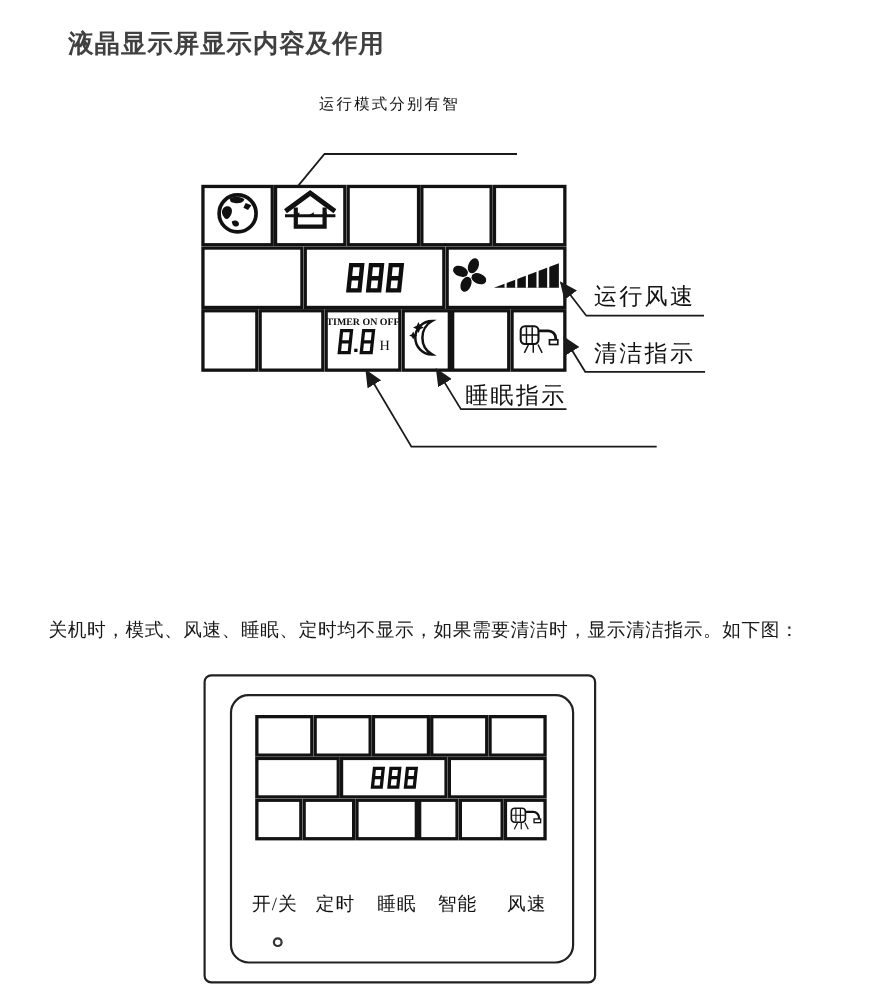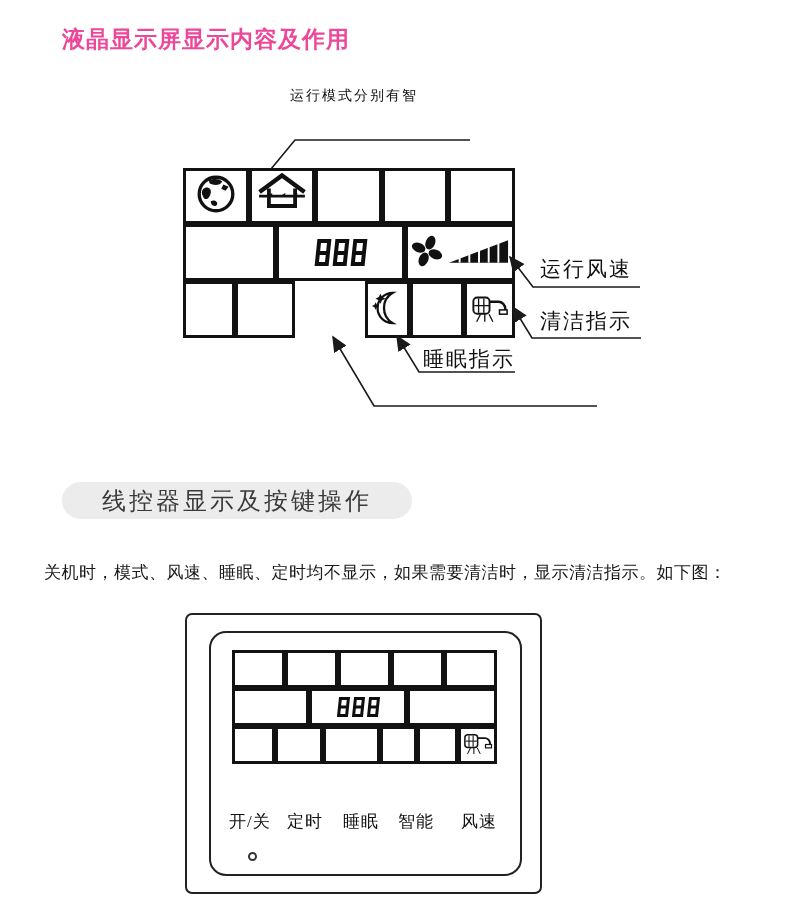--- a/index.html
+++ b/index.html
@@ -1,20 +1,20 @@
 <!DOCTYPE html>
 <html><head>
 <meta charset="utf-8">
 <style>
   html,body{margin:0;padding:0;background:#fff;}
   .page{position:relative;width:790px;height:912px;background:#ffffff;overflow:hidden;
         font-family:"Liberation Sans",sans-serif;color:#1a1a1a;}
   .abs{position:absolute;}
   
-  .doc-title{font-size:23px;font-weight:bold;letter-spacing:1px;color:#ec4899;}
+  .doc-title{font-size:23px;font-weight:bold;letter-spacing:1px;color:#404040;}
   .annot{font-family:"Liberation Serif","DejaVu Serif",serif;font-size:14px;line-height:28px;
          letter-spacing:2px;color:#111;}
   .diag-label{font-family:"Liberation Serif","DejaVu Serif",serif;font-size:21px;
               letter-spacing:2px;color:#111;white-space:nowrap;}
   .pill{background:#ececec;border-radius:19px;display:flex;align-items:center;justify-content:center;}
   .pill-text{font-size:24px;letter-spacing:3px;color:#3a3a3a;}
   .subhead{font-size:17px;font-weight:bold;color:#111;letter-spacing:0.5px;}
   .bodytext{font-size:17px;color:#181818;letter-spacing:0.5px;white-space:nowrap;}
   
   .cell{position:absolute;box-sizing:border-box;border:3px solid #121212;background:#fff;
@@ -108,20 +108,35 @@
         <line x1="22" y1="26" x2="22" y2="10" stroke="#fff" stroke-width="2"></line>
         <line x1="32" y1="26" x2="32" y2="7" stroke="#fff" stroke-width="2"></line>
         <line x1="42" y1="26" x2="42" y2="4" stroke="#fff" stroke-width="2"></line>
         <line x1="52" y1="26" x2="52" y2="2" stroke="#fff" stroke-width="2"></line>
       </svg>
     </span>
   </div>
 
   <div class="cell" style="left:183px;top:281px;width:52px;height:57px;"></div>
   <div class="cell" style="left:235px;top:281px;width:60px;height:57px;"></div>
+  <div class="cell" style="left:295px;top:281px;width:70px;height:57px;flex-direction:column;justify-content:flex-start;padding-top:3px;">
+    <div class="timer-title">TIMER ON OFF</div>
+    <div style="display:flex;align-items:flex-end;margin-top:2px;">
+      <span class="segwrap">
+          <span class="seg8" style="width: 12px; height: 23px; border-width: 3.5px;">
+            <i style="height: 3.5px;"></i>
+          </span>
+          <span class="segdot" style="height: 3.5px; width: 3.5px;"></span>
+          <span class="seg8" style="width: 12px; height: 23px; border-width: 3.5px;">
+            <i style="height: 3.5px;"></i>
+          </span>
+        </span>
+      <span class="timer-h">H</span>
+    </div>
+  </div>
   <div class="cell" style="left:365px;top:281px;width:45px;height:57px;">
     <span>
       <svg width="38" height="40" viewBox="0 0 40 40">
         <path d="M25,4 A15,15 0 1 0 25,36 A18.5,18.5 0 0 1 25,4 Z" fill="#fff" stroke="#111" stroke-width="2.4"></path>
         <path d="M12,5 l1.7,3.5 3.5,1.7 -3.5,1.7 -1.7,3.5 -1.7,-3.5 -3.5,-1.7 3.5,-1.7 Z" fill="#111"></path>
         <path d="M7,14 l1.3,2.6 2.6,1.3 -2.6,1.3 -1.3,2.6 -1.3,-2.6 -2.6,-1.3 2.6,-1.3 Z" fill="#111"></path>
       </svg>
     </span>
   </div>
   <div class="cell" style="left:410px;top:281px;width:54px;height:57px;"></div>
@@ -149,23 +164,20 @@
         <path d="M0,0 L10,4.5 L0,9 Z" fill="#1a1a1a"></path>
       </marker>
     </defs>
     <path d="M470,140 L295,140 L271,169" fill="none" stroke="#1a1a1a" stroke-width="1.6"></path>
     <path d="M640,287 L533,287 L510,257" fill="none" stroke="#1a1a1a" stroke-width="1.6" marker-end="url(#arrow)"></path>
     <path d="M641,338 L532,338 L513,307" fill="none" stroke="#1a1a1a" stroke-width="1.6" marker-end="url(#arrow)"></path>
     <path d="M515,372 L419,372 L397,336" fill="none" stroke="#1a1a1a" stroke-width="1.6" marker-end="url(#arrow)"></path>
     <path d="M597,406 L374,406 L333,337" fill="none" stroke="#1a1a1a" stroke-width="1.6" marker-end="url(#arrow)"></path>
   </svg>
 
-  <div class="abs pill" style="left:62px;top:482px;width:350px;height:37px;">
-    <span class="pill-text">线控器显示及按键操作</span>
-  </div>
 
   <div class="abs bodytext" style="left:44px;top:561px;">关机时，模式、风速、睡眠、定时均不显示，如果需要清洁时，显示清洁指示。如下图：</div>
 
   <div class="abs ctrl-outer" style="left:185px;top:613px;width:353px;height:277px;"></div>
   <div class="abs ctrl-inner" style="left:209px;top:631px;width:309px;height:241px;"></div>
 
   <div class="cell cell-thin" style="left:232px;top:650px;width:53px;height:38px;"></div>
   <div class="cell cell-thin" style="left:285px;top:650px;width:53px;height:38px;"></div>
   <div class="cell cell-thin" style="left:338px;top:650px;width:53px;height:38px;"></div>
   <div class="cell cell-thin" style="left:391px;top:650px;width:53px;height:38px;"></div>

